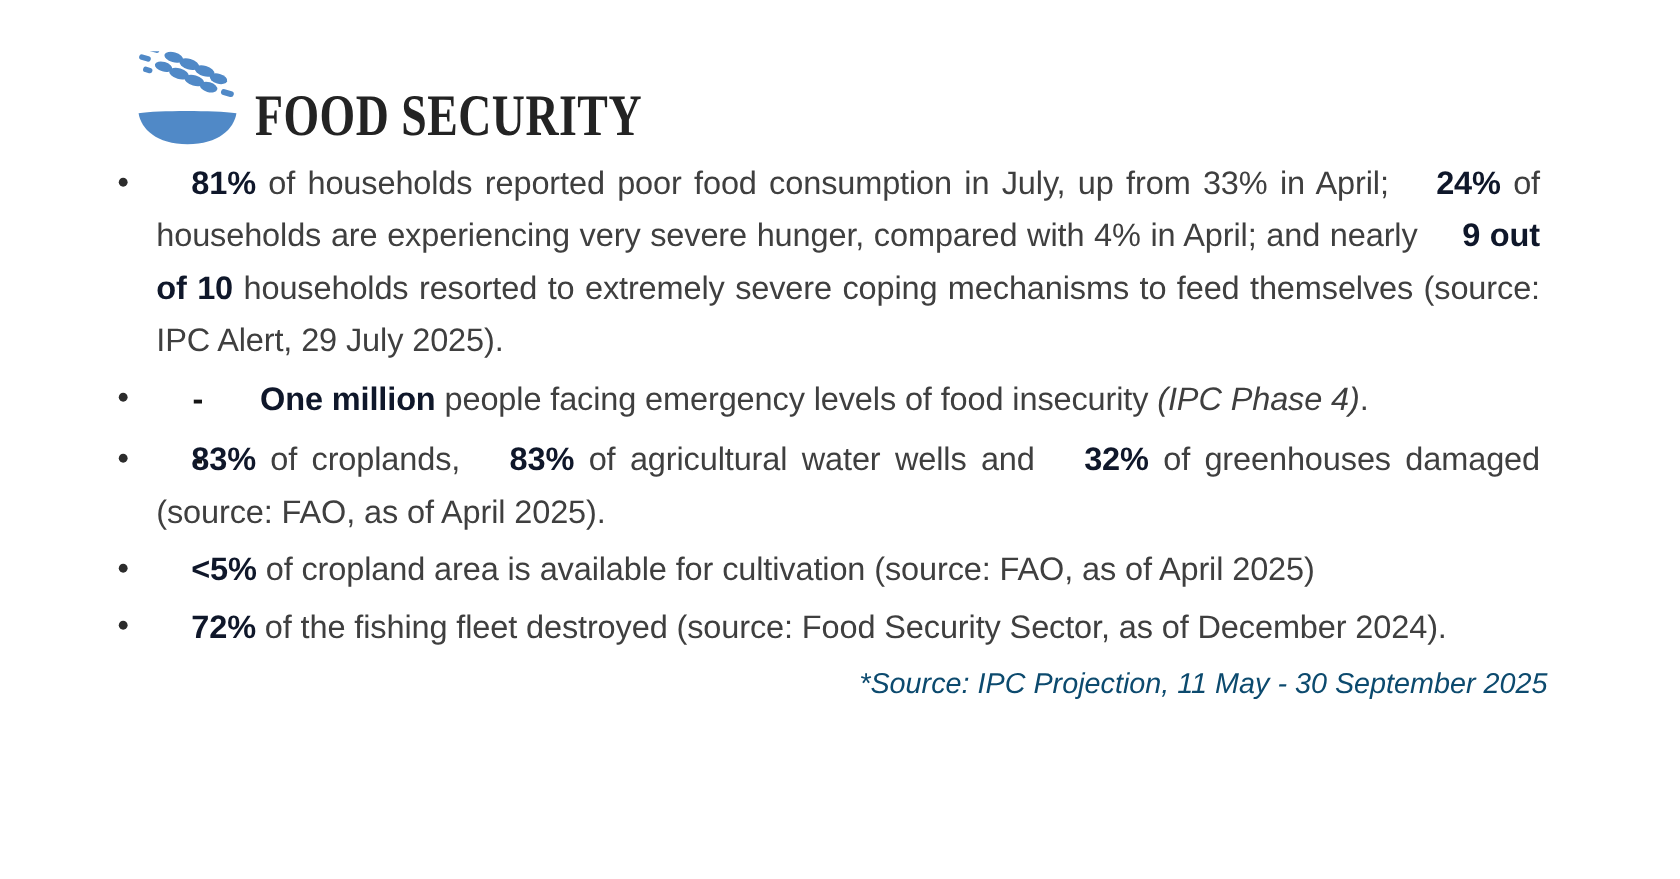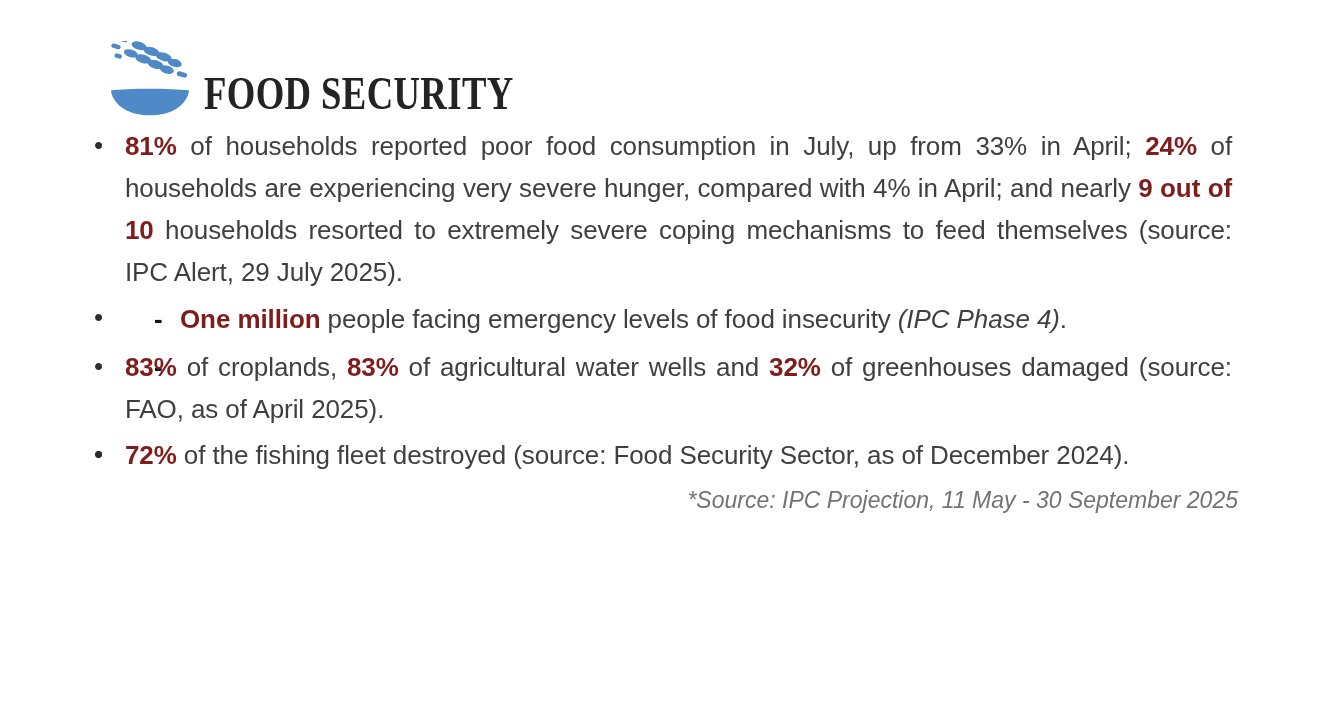--- a/index.html
+++ b/index.html
@@ -35,26 +35,26 @@
   .item {
     position: relative; padding-left: 35px; margin-bottom: 4px;
     text-align: justify;
   }
   .item .marker { position: absolute; left: 4px; top: -1px; color: #2c2c2c; }
   .subitem { position: relative; padding-left: 90px; margin: 5px 0 6px 0; }
   .submarker {
     position: absolute; left: 64px; top: 0;
     font-weight: 700; color: #151515;
   }
-  strong { font-weight: 700; color: #7f1d1d; }
+  strong { font-weight: 700; color: #0f172a; margin-left: 28px; }
   em { font-style: italic; }
   .footnote {
     margin: 10px 106px 0 0;
     text-align: right;
-    font-style: italic; font-size: 23px; color: #737373;
+    font-style: italic; font-size: 23px; color: #0c4a6e;
     line-height: 28px;
   }
 </style>
 </head>
 <body>
 
 <div class="header">
   <span class="icon-wrap">
     <svg width="84" height="78" viewBox="0 0 88 80" aria-hidden="true">
       <g fill="currentColor">
@@ -84,17 +84,17 @@
   </span>
   <span class="page-title">FOOD SECURITY</span>
 </div>
 
 <div class="bullets">
     <div class="item"><span class="marker">•</span><span><strong>81%</strong><span> of households reported poor food consumption in July, up from 33% in April; </span><strong>24%</strong><span> of households are experiencing very severe hunger, compared with 4% in April; and nearly </span><strong>9 out of 10</strong><span> households resorted to extremely severe coping mechanisms to feed themselves (source: IPC Alert, 29 July 2025).</span></span></div>
     <div class="item"><span class="marker">•</span></div>
     <div class="subitem"><span class="submarker">-</span><span><strong>One million</strong><span> people facing emergency levels of food insecurity </span><em>(IPC Phase 4)</em><span>.</span></span></div>
     <div class="subitem"><span class="submarker">-</span></div>
     <div class="item"><span class="marker">•</span><span><strong>83%</strong><span> of croplands, </span><strong>83%</strong><span> of agricultural water wells and </span><strong>32%</strong><span> of greenhouses damaged (source: FAO, as of April 2025).</span></span></div>
-    <div class="item"><span class="marker">•</span></div>
+    <div class="item"><span class="marker">•</span><span><strong>&lt;5%</strong><span> of cropland area is available for cultivation (source: FAO, as of April 2025)</span></span></div>
     <div class="item"><span class="marker">•</span><span><strong>72%</strong><span> of the fishing fleet destroyed (source: Food Security Sector, as of December 2024).</span></span></div>
   </div>
 
 <div class="footnote">*Source: IPC Projection, 11 May - 30 September 2025</div>
 
 </body></html>

